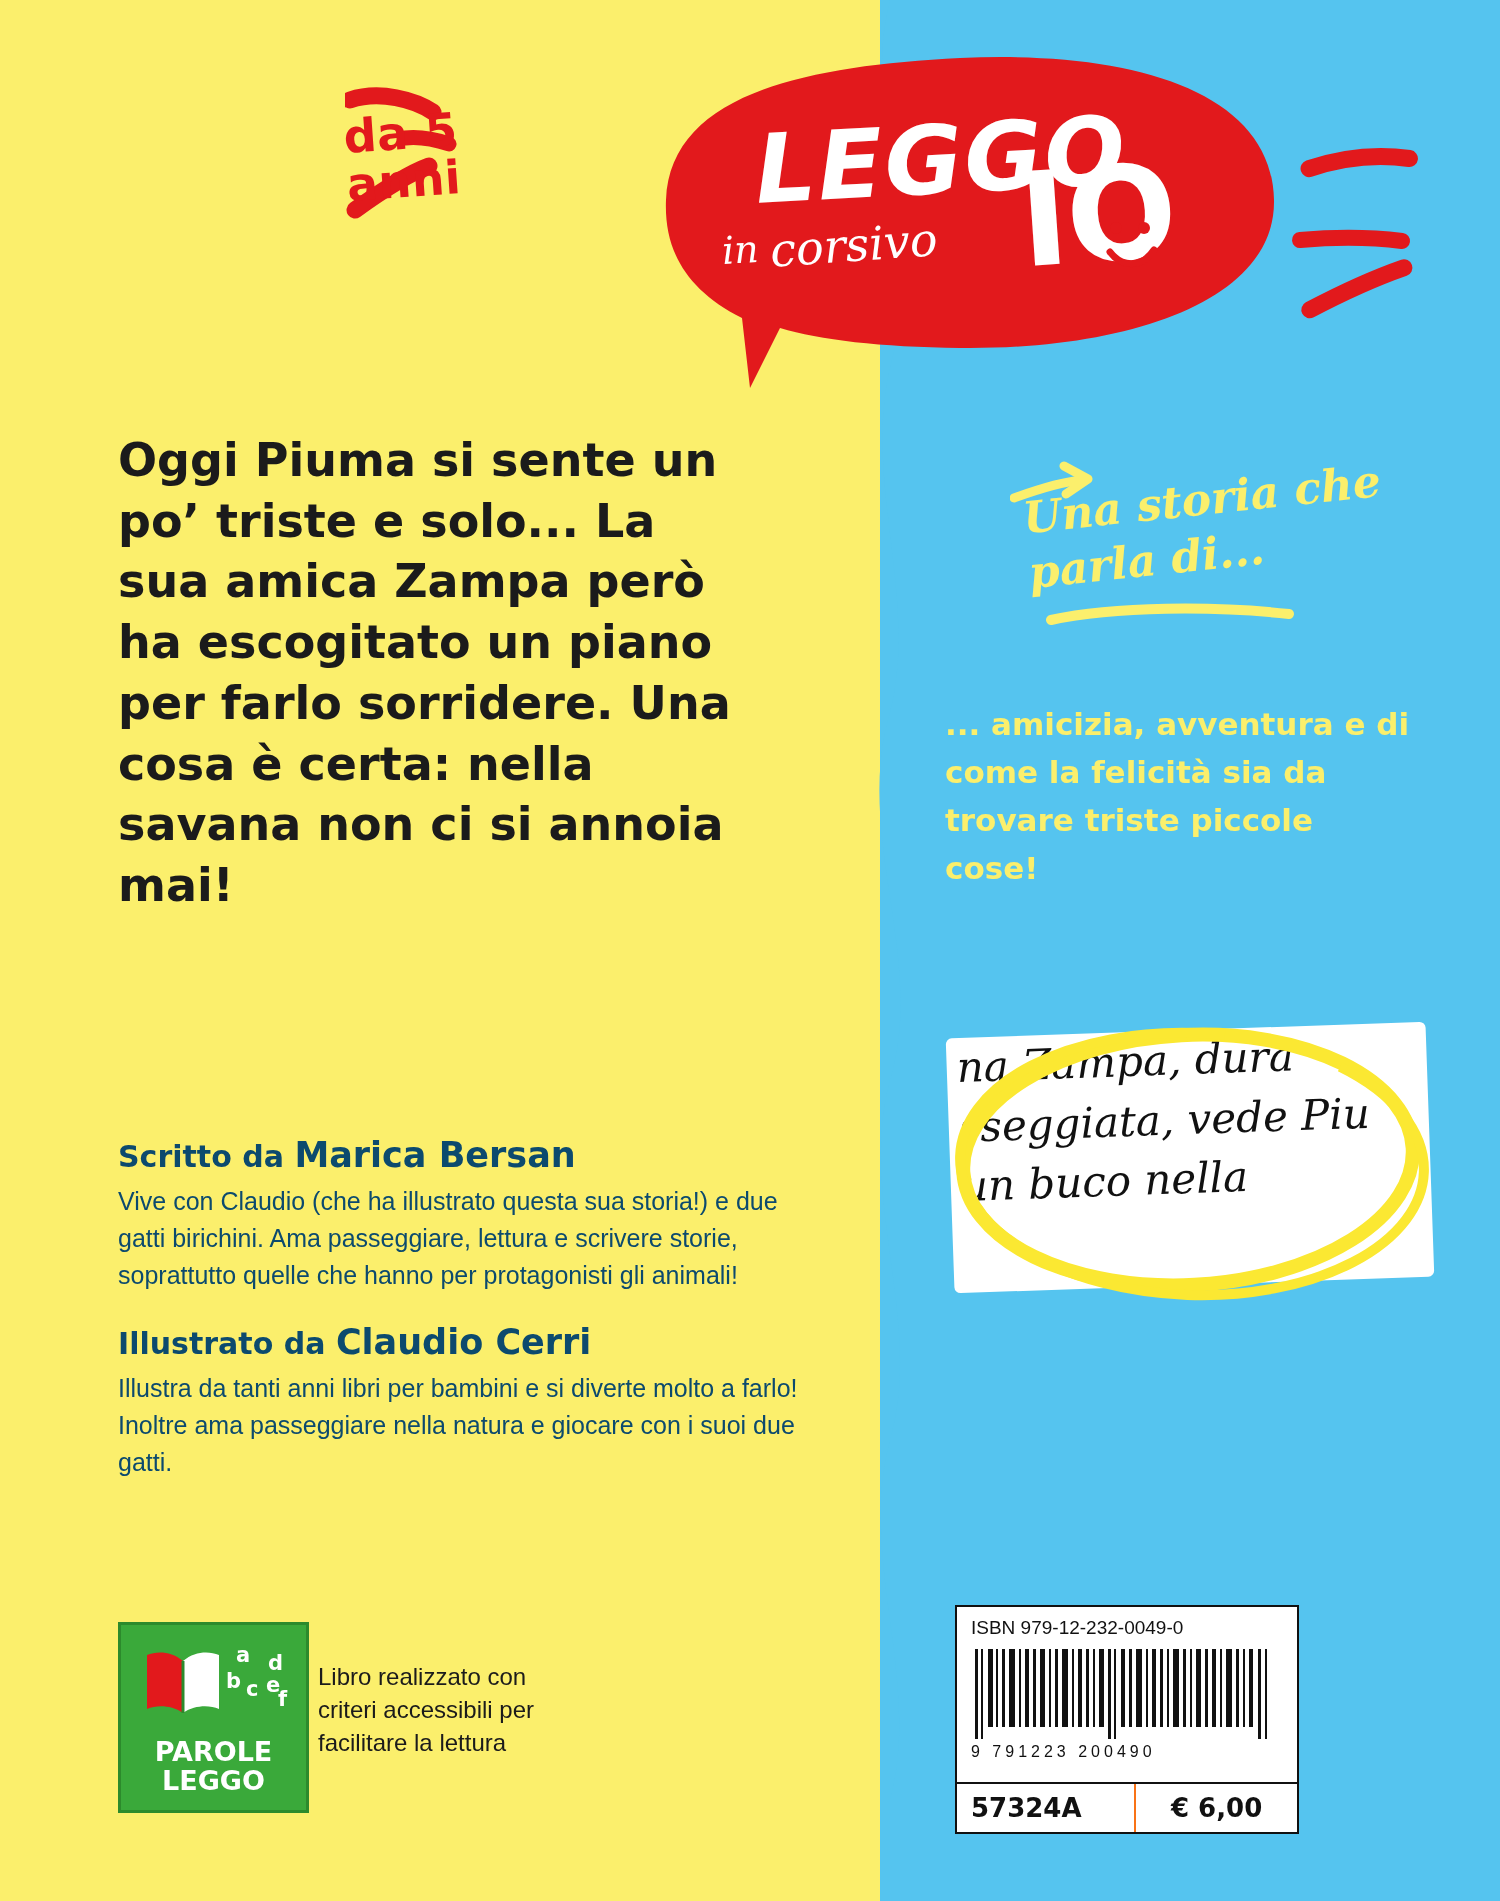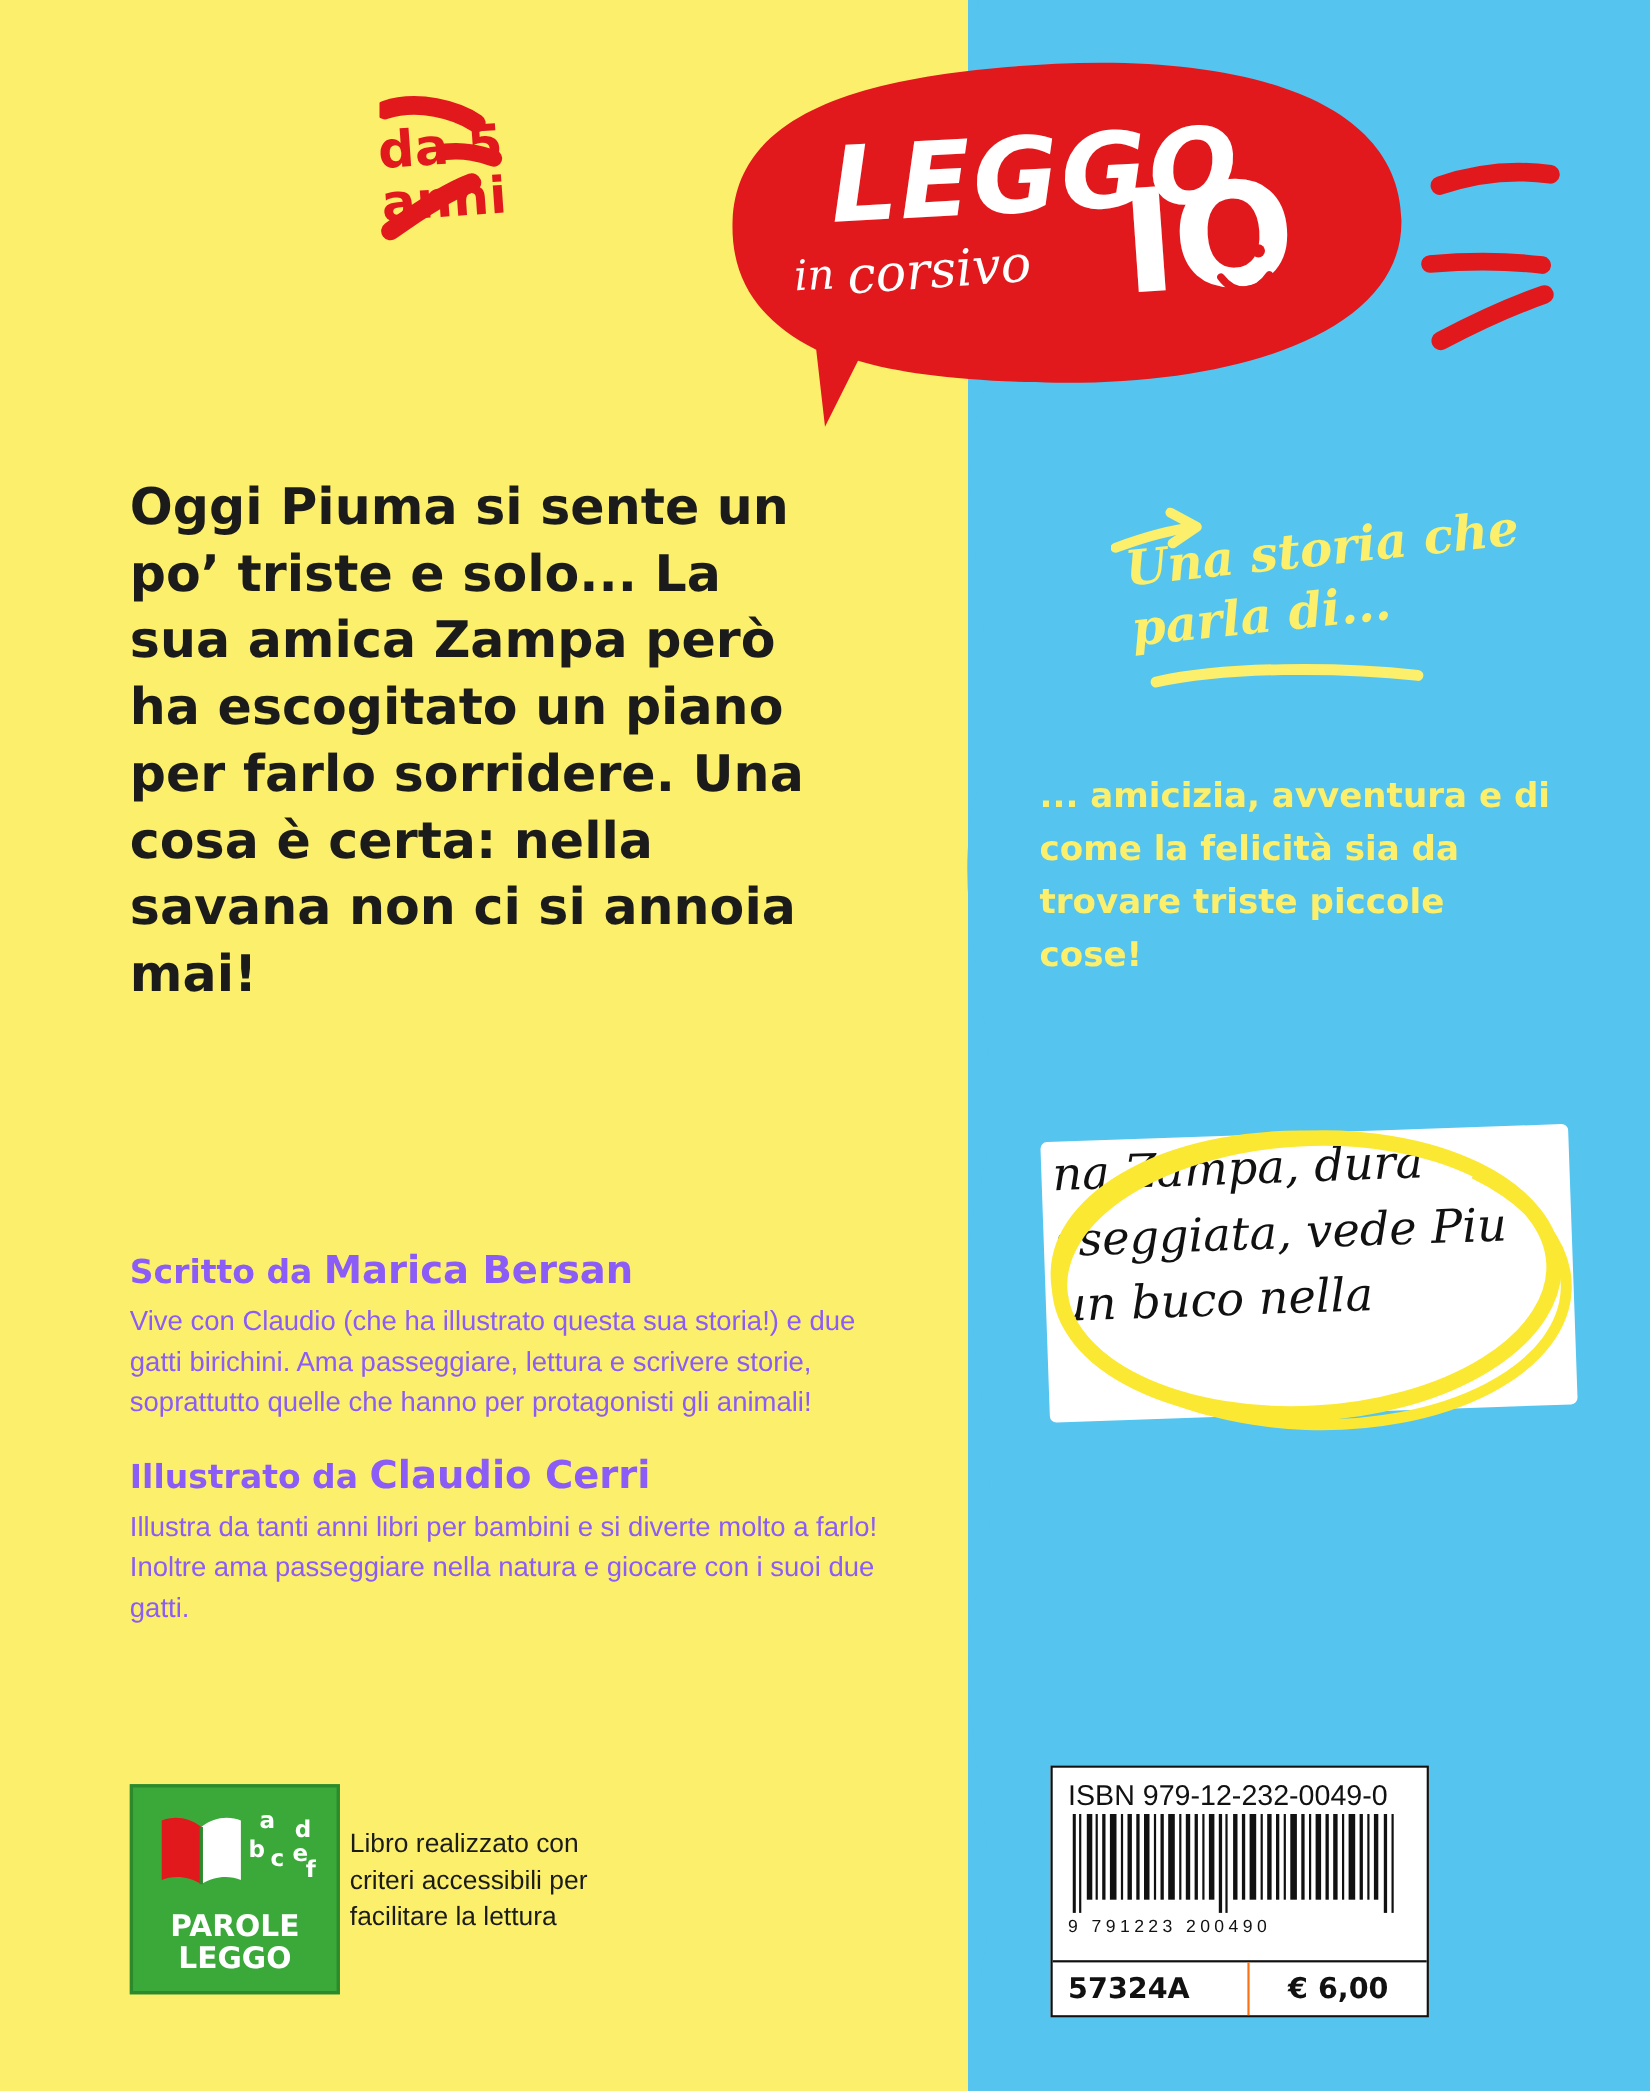--- a/index.html
+++ b/index.html
@@ -118,21 +118,21 @@
     font-weight: bold;
     font-size: 46px;
     line-height: 1.32;
     color: #1b1b1b;
   }
 
   .credits {
     position: absolute;
     left: 118px; top: 1135px;
     width: 680px;
-    color: #8b5cf6;
+    color: #0c4a6e;
   }
   .credit-head {
     font-family: "DejaVu Sans", sans-serif;
     font-size: 30px;
     font-weight: bold;
     margin-bottom: 8px;
   }
   .credit-head .role { font-weight: bold; }
   .credit-head .name { font-size: 35px; font-weight: bold; }
   .credit-body {
@@ -256,21 +256,21 @@
     position: absolute;
     left: 955px; top: 1605px;
     width: 340px; height: 225px;
     background: #ffffff;
     border: 2px solid #111;
   }
   .isbn-text {
     position: absolute;
     left: 14px; top: 10px;
     font-family: "Liberation Sans", sans-serif;
-    font-size: 26px;
+    font-size: 19px;
     color: #111;
   }
   .bars {
     position: absolute;
     left: 18px; top: 42px;
     width: 300px; height: 90px;
   }
   .barcode-digits {
     position: absolute;
     left: 14px; top: 136px;

